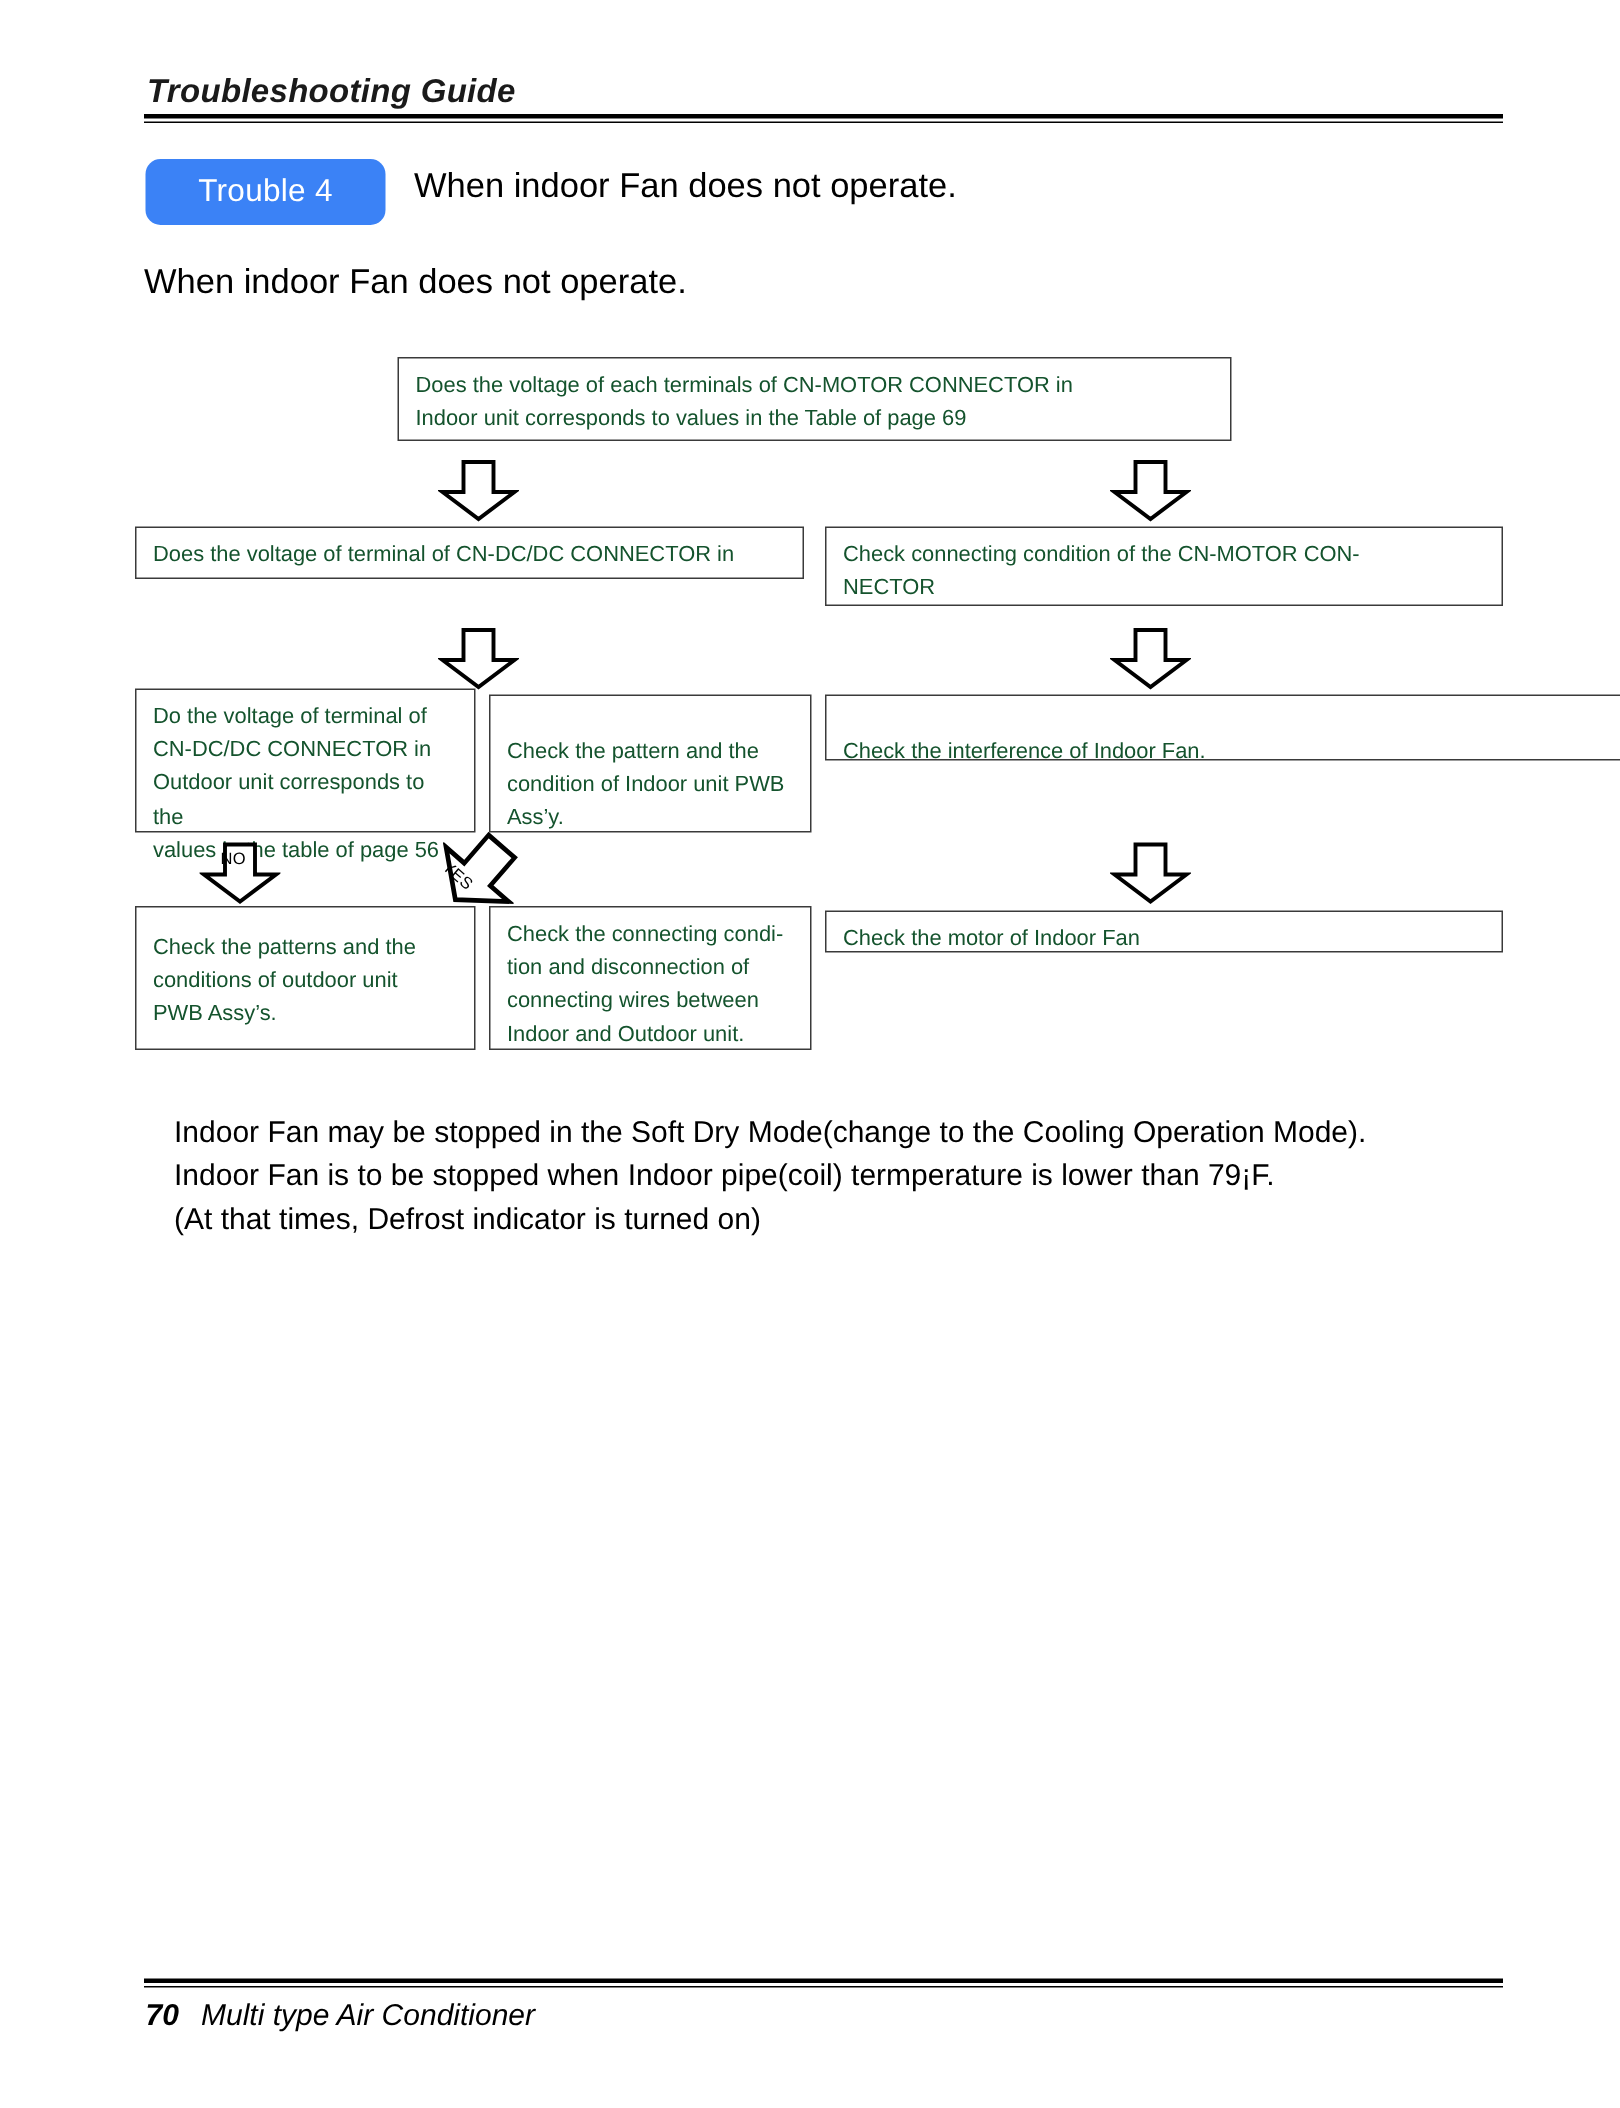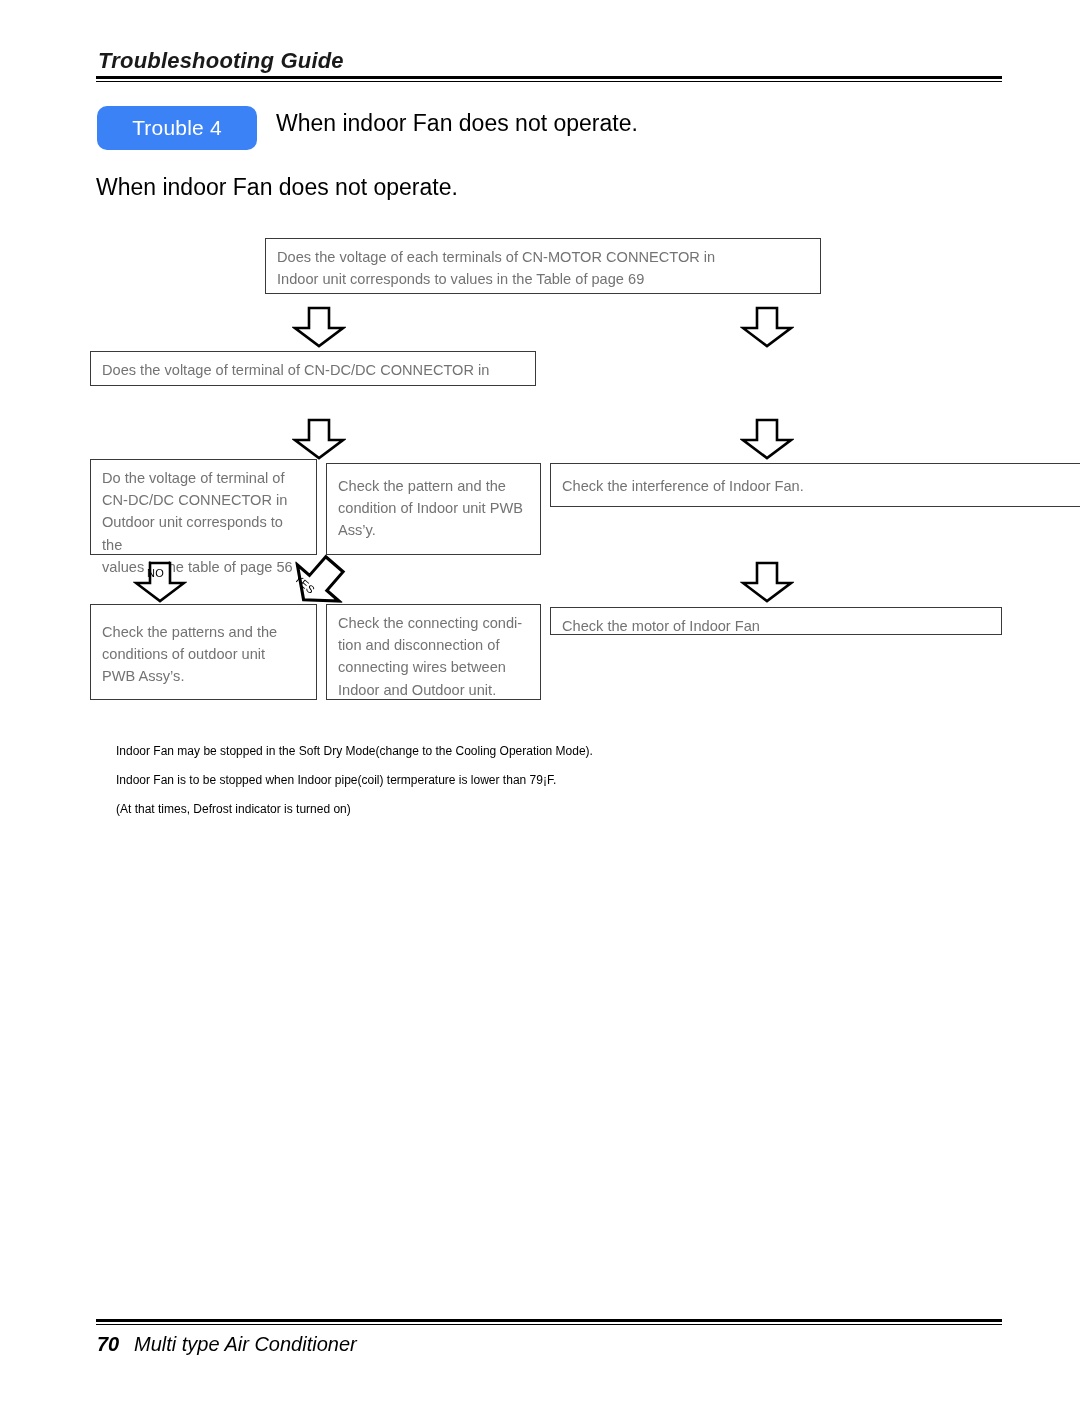--- a/index.html
+++ b/index.html
@@ -84,24 +84,24 @@
     height: 1405px;
   }
   .fbox {
     position: absolute;
     box-sizing: border-box;
     border: 1.5px solid #3a3a3a;
     background: #ffffff;
     font-size: 14.6px;
     line-height: 1.52;
     padding: 7px 9px 6px 11px;
-    color: #737373;
+    color: #14532d;
   }
   .fbox.pad-mid {
-    padding-top: 11px;
+    padding-top: 26px;
   }
   .fbox.pad-low {
     padding-top: 16px;
   }
 
   
   .arrow-down {
     position: absolute;
     width: 54px;
     height: 42px;
@@ -117,21 +117,21 @@
     position: absolute;
     font-size: 11px;
     letter-spacing: 0.3px;
     color: #000;
     pointer-events: none;
   }
 
   
   .note-line {
     position: absolute;
-    font-size: 12px;
+    font-size: 20px;
     color: #000;
     white-space: nowrap;
   }
 
   
   .footer-rule {
     position: absolute;
     left: 96px;
     top: 1319px;
     width: 906px;
@@ -189,20 +189,24 @@
   </div>
   <div class="arrow-down" style="left:740px; top:306px;">
     <svg viewBox="0 0 54 42" preserveAspectRatio="none">
       <polygon points="17,2 37,2 37,22 51,22 27,40 3,22 17,22" fill="#ffffff" stroke="#000000" stroke-width="2.6" stroke-linejoin="miter"></polygon>
     </svg>
   </div>
 
   <div class="fbox" style="left:90px; top:351px; width:446px; height:35px;">
     <div>Does the voltage of terminal of CN-DC/DC CONNECTOR in</div>
   </div>
+  <div class="fbox" style="left:550px; top:351px; width:452px; height:53px;">
+    <div>Check connecting condition of the CN-MOTOR CON-</div>
+    <div>NECTOR</div>
+  </div>
 
   <div class="arrow-down" style="left:292px; top:418px;">
     <svg viewBox="0 0 54 42" preserveAspectRatio="none">
       <polygon points="17,2 37,2 37,22 51,22 27,40 3,22 17,22" fill="#ffffff" stroke="#000000" stroke-width="2.6" stroke-linejoin="miter"></polygon>
     </svg>
   </div>
   <div class="arrow-down" style="left:740px; top:418px;">
     <svg viewBox="0 0 54 42" preserveAspectRatio="none">
       <polygon points="17,2 37,2 37,22 51,22 27,40 3,22 17,22" fill="#ffffff" stroke="#000000" stroke-width="2.6" stroke-linejoin="miter"></polygon>
     </svg>

